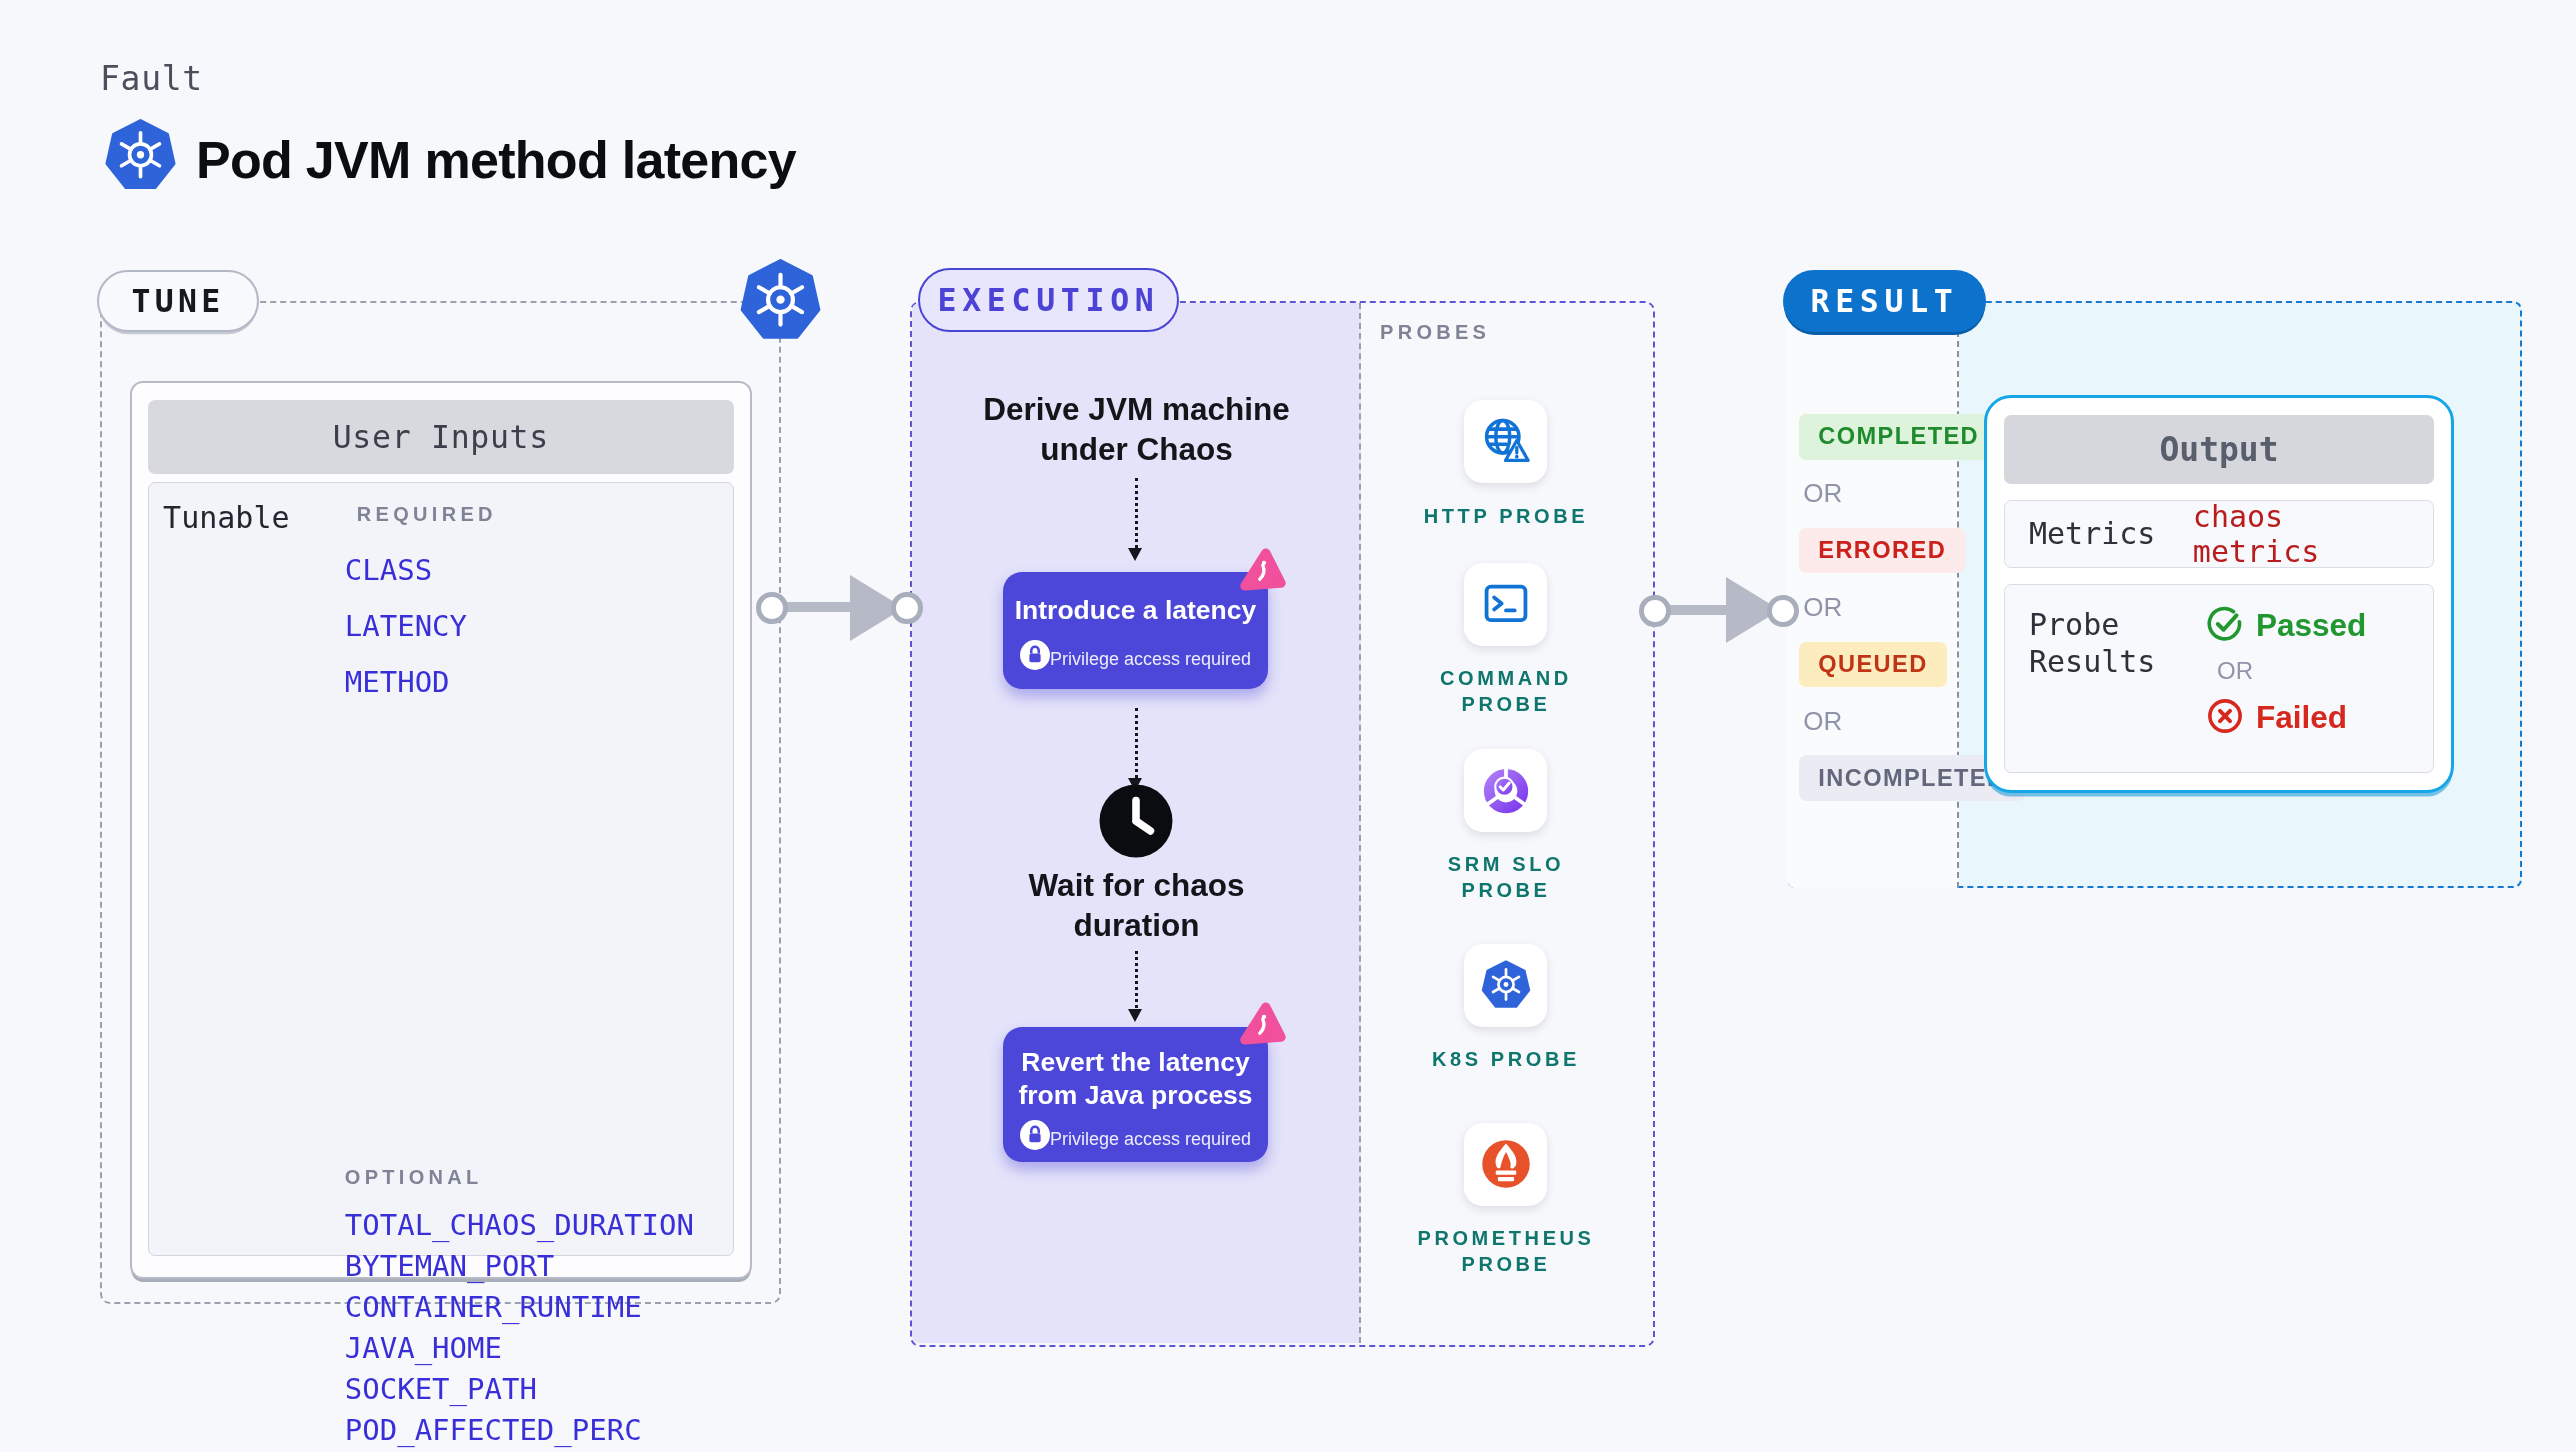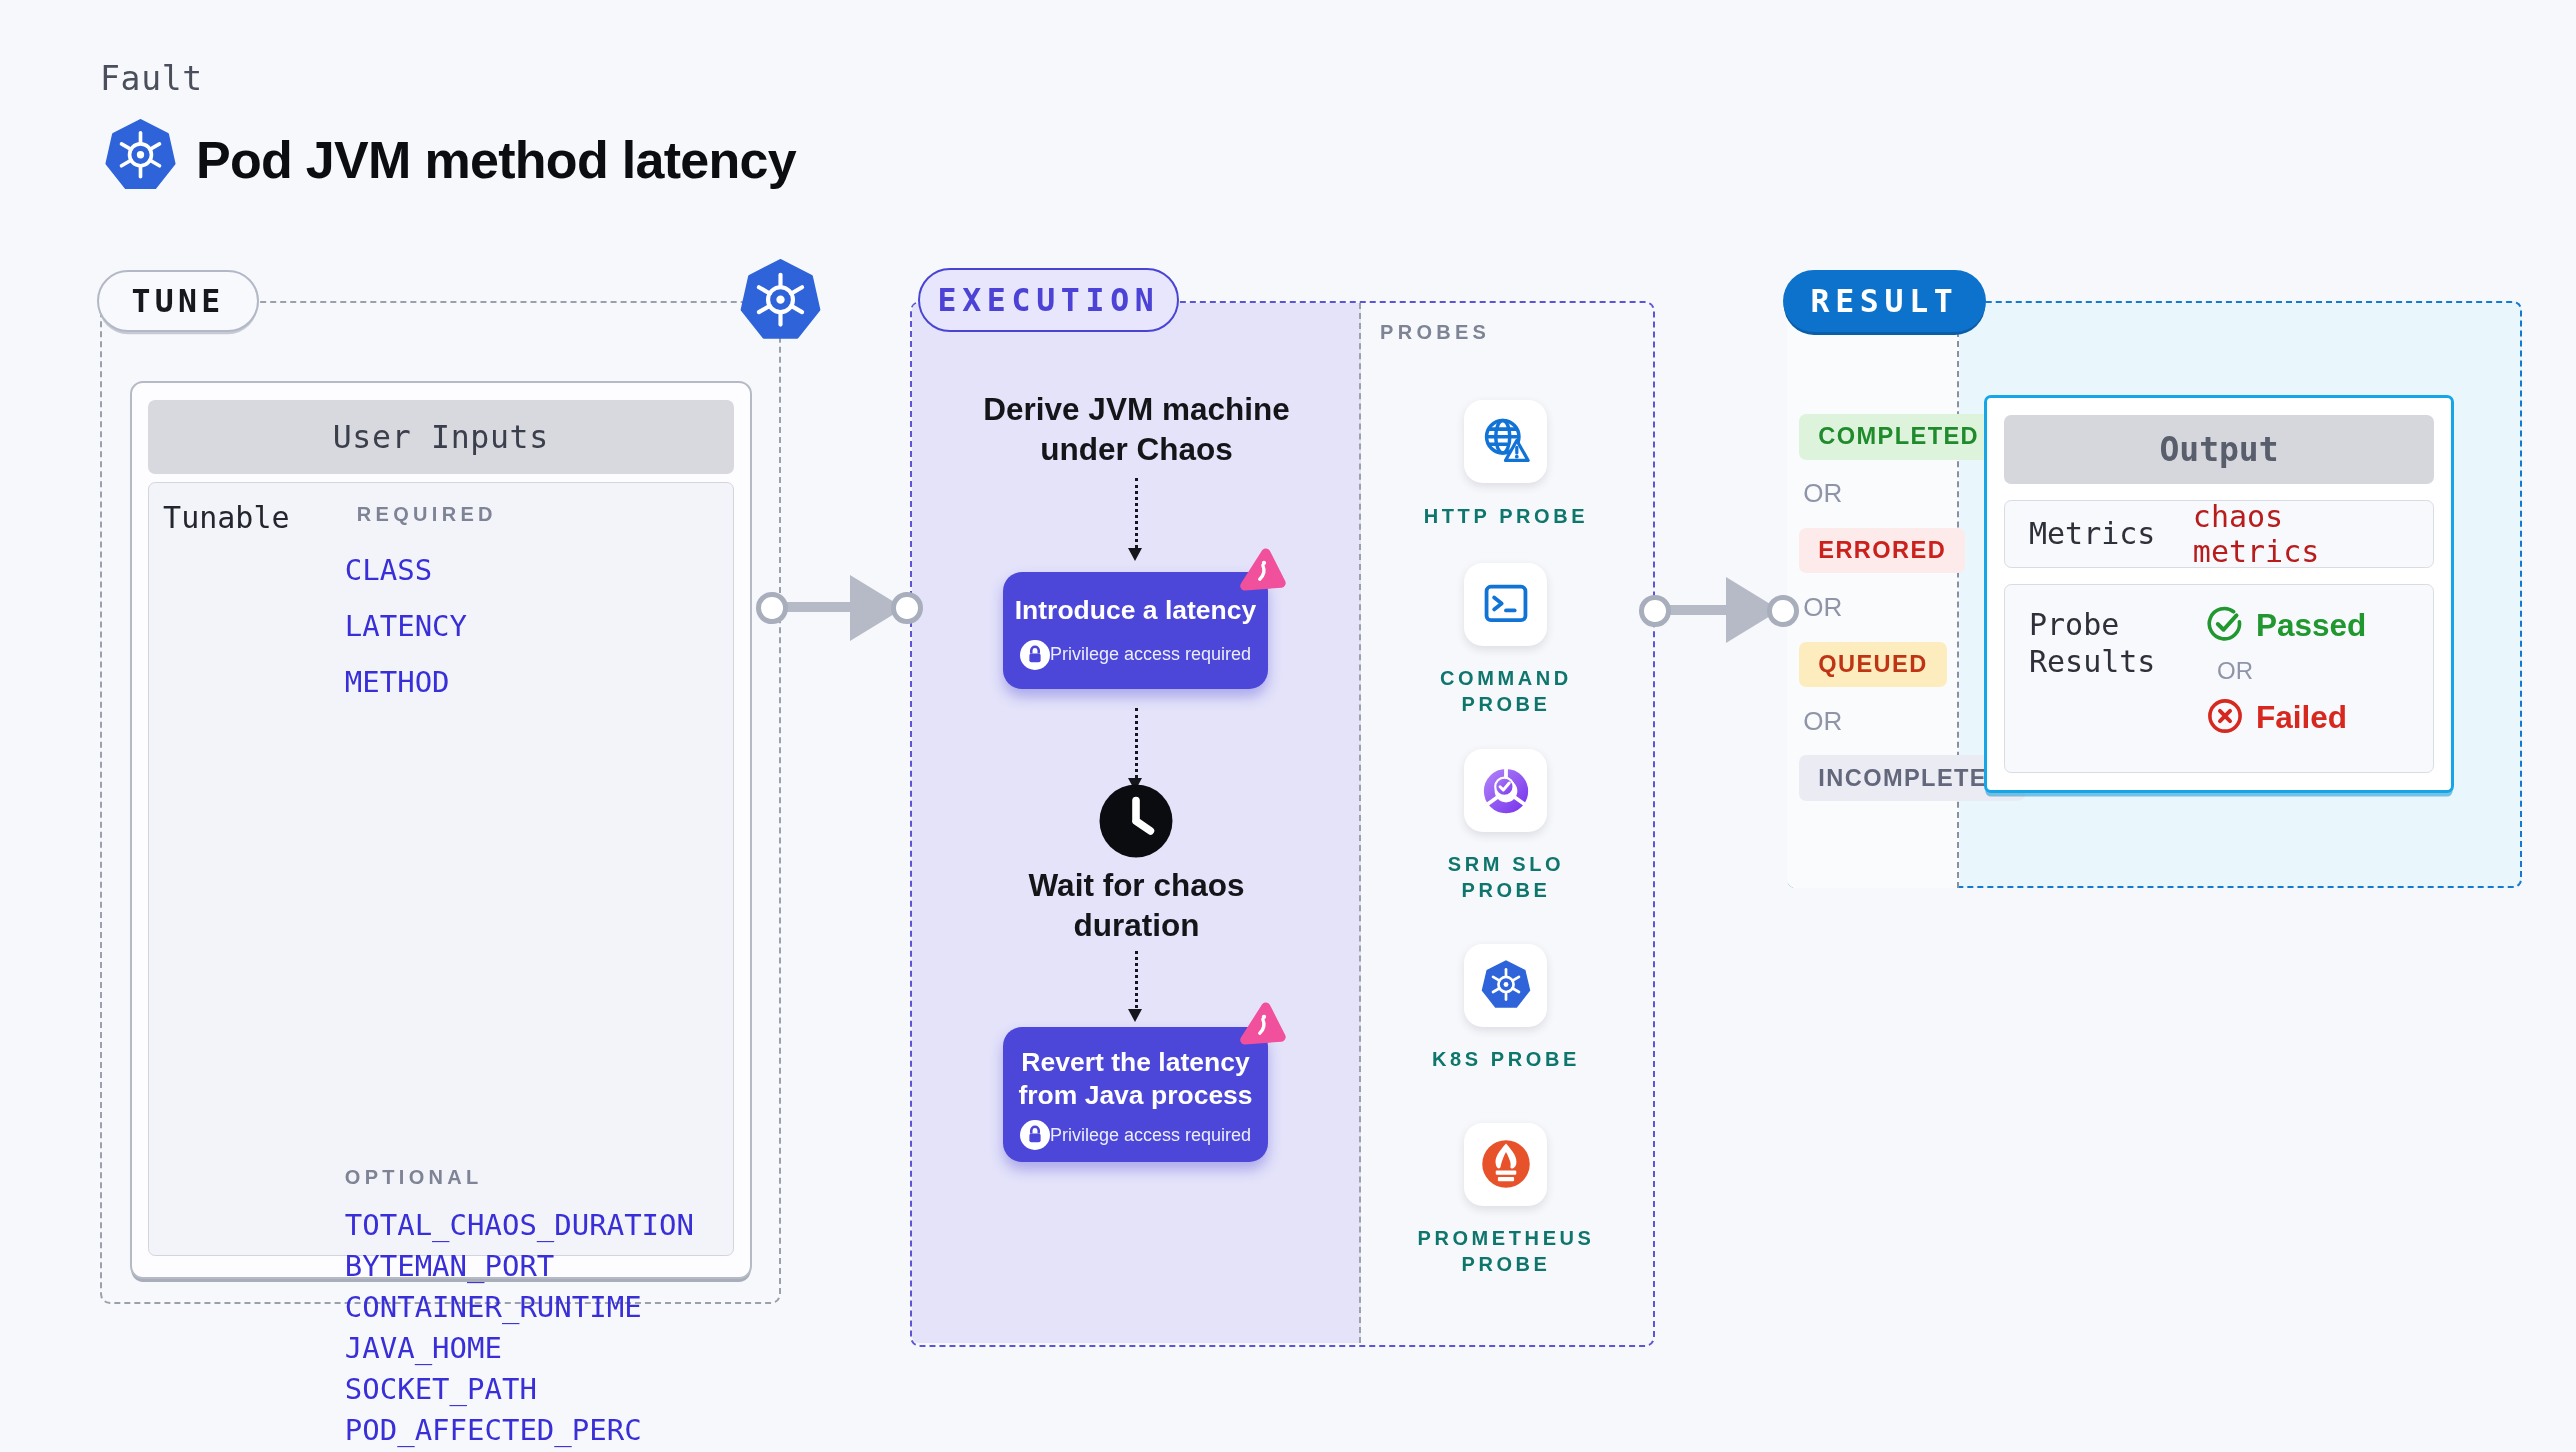--- a/index.html
+++ b/index.html
@@ -59,21 +59,21 @@
   .exec-purple { left:0; top:0; width:449px; height:1040px; background:#e4e3fa;
     border-right:2.1px dashed #9aa0ac; border-radius:7.2px 0 0 7.2px; }
   .step-text { position:absolute; width:449px; text-align:center; font-size:31.5px; line-height:40px;
     font-weight:bold; color:#141519; }
   .dotted-connector { position:absolute; width:0; border-left:3.6px dotted #15161b; }
   .connector-arrow { position:absolute; width:0; height:0; border-left:7.9px solid transparent;
     border-right:7.9px solid transparent; border-top:13.6px solid #15161b; }
   .chaos-node { position:absolute; left:91px; width:265px; background:#4c46d9; border-radius:19px;
     box-shadow:0 7.2px 13px rgba(68,62,205,.35); text-align:center; color:#fff; z-index:2; }
   .chaos-node-title { font-size:26.5px; font-weight:bold; line-height:33px; }
-  .privilege-row { display:flex; align-items:center; justify-content:center; margin-top:13px; }
+  .privilege-row { display:flex; align-items:flex-end; justify-content:center; margin-top:13px; }
   .privilege-text { font-size:18px; color:#eceefc; }
   .lock-badge { width:30px; height:30px; }
   .pink-badge { position:absolute; width:50px; height:50px; z-index:3; transform:rotate(6deg); }
   .clock-wrap { position:absolute; width:76px; height:76px; }
 
   
   .probes-label { left:1380px; top:321px; }
   .probe-card { position:absolute; left:1464px; width:83px; height:83px; background:#ffffff;
     border-radius:18.6px; box-shadow:0 3.6px 8.6px rgba(40,50,75,.12); display:flex; align-items:center;
     justify-content:center; cursor:pointer; z-index:2; }
@@ -87,21 +87,21 @@
   .status-panel { left:1787px; top:301px; width:172px; height:587px; background:#fafbfd;
     border-right:2.1px dashed #8b90a0; border-radius:8.6px 0 0 8.6px; z-index:1; }
   .status-label { left:1802px; top:362px; color:#49506a; }
   .status-list { left:1799px; top:414px; width:186px; display:flex; flex-direction:column;
     align-items:flex-start; gap:18.6px; z-index:2; }
   .status-badge { display:inline-block; padding:9.3px 19.3px; border-radius:7.2px; font-size:23.6px;
     font-weight:bold; letter-spacing:1.4px; white-space:nowrap; }
   .or-label { font-size:26px; color:#8f94a8; padding-left:4.3px; }
 
   .output-card { left:1984px; top:395px; width:470px; height:398px; background:#ffffff;
-    border:3.6px solid #14a6e6; border-radius:7px; box-shadow:0 5px 0 -1.4px rgba(18,150,208,.55);
+    border:3.6px solid #14a6e6; border-radius:27px; box-shadow:0 5px 0 -1.4px rgba(18,150,208,.55);
     padding:17px; display:flex; flex-direction:column; gap:15.8px; z-index:2; }
   .output-header { height:69px; background:#d6d7dd; border-radius:7.2px; display:flex; align-items:center;
     justify-content:center; font-size:33px; font-weight:bold; color:#595e6d; }
   .output-row { background:#f8f9fc; border:1.4px solid #d9dce5; border-radius:7.2px; display:flex; }
   .metrics-row { height:68px; align-items:center; padding:0 24px; }
   .metrics-key { font-size:30px; color:#2e313a; width:178px; }
   .metrics-value { font-size:30px; color:#b91c1c; }
   .proberes-row { flex:1; padding:21.5px 24px; align-items:flex-start; }
   .proberes-key { font-size:30px; line-height:37px; color:#2e313a; width:178px; }
   .proberes-col { display:flex; flex-direction:column; gap:13px; }

